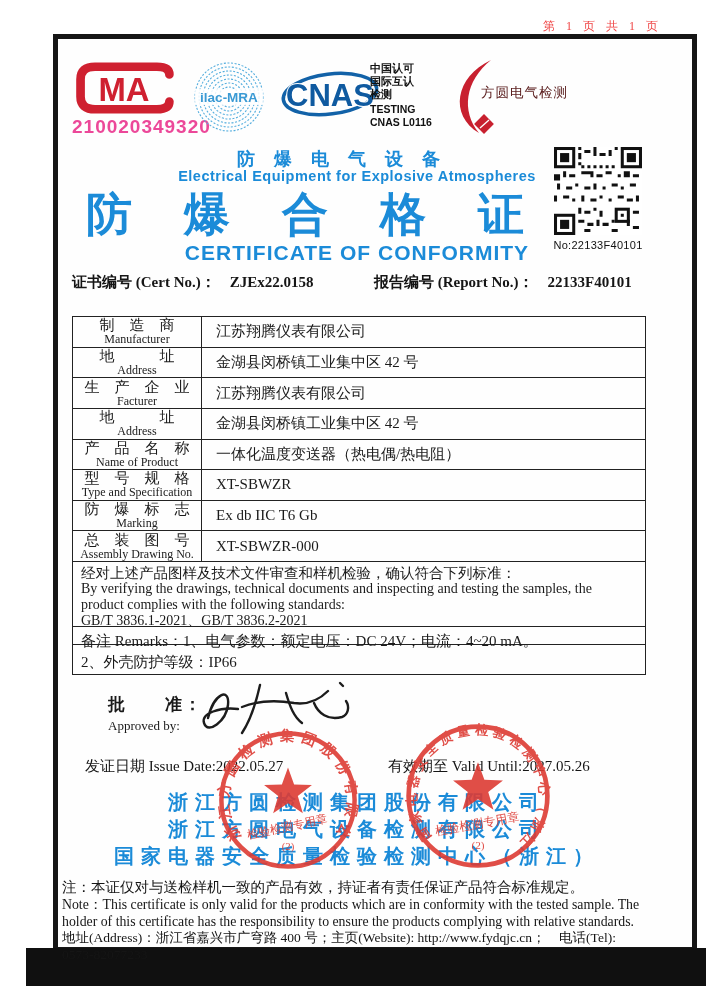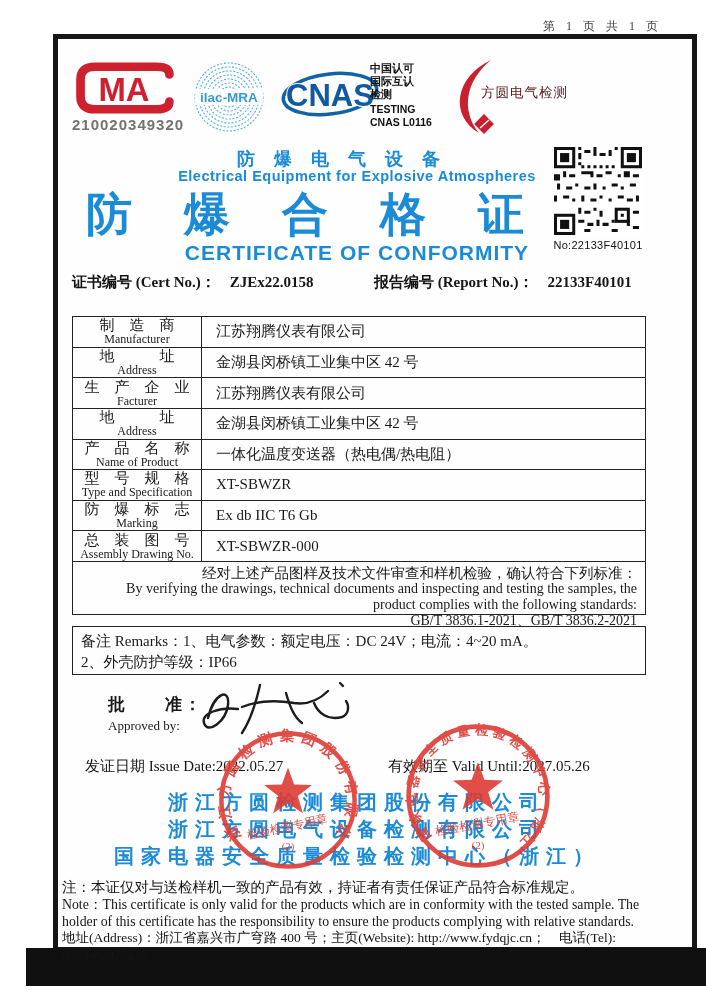--- a/index.html
+++ b/index.html
@@ -7,24 +7,24 @@
     width:706px;height:1000px;position:relative;background:#ffffff;
     font-family:"Liberation Serif","DejaVu Serif",serif;color:#1a1a1a;
     overflow:hidden;
   }
   .sans{font-family:"Liberation Sans","DejaVu Sans",sans-serif;}
   .abs{position:absolute;}
   
   .page-frame{position:absolute;left:53px;top:34px;width:634px;height:908px;
     border:5px solid #161616;background:#fefefe;}
   .bottom-band{position:absolute;left:26px;top:948px;width:680px;height:38px;background:#101010;}
-  .page-number{position:absolute;left:543px;top:18px;font-size:12px;color:#404040;letter-spacing:4px;}
-  
-  .cma-number{position:absolute;left:72px;top:116px;color:#737373;font-weight:bold;
-    font-size:15px;letter-spacing:1px;font-family:"Liberation Sans",sans-serif;}
+  .page-number{position:absolute;left:543px;top:18px;font-size:12px;color:#ef4444;letter-spacing:4px;}
+  
+  .cma-number{position:absolute;left:72px;top:116px;color:#ec4899;font-weight:bold;
+    font-size:19px;letter-spacing:1px;font-family:"Liberation Sans",sans-serif;}
   .cnas-side{position:absolute;left:370px;top:62px;font-size:11px;font-weight:bold;
     line-height:13px;color:#111;}
   .cnas-sub{position:absolute;left:370px;top:103px;font-size:10.5px;font-weight:bold;
     line-height:13px;color:#111;font-family:"Liberation Sans",sans-serif;}
   .fy-label{position:absolute;left:481px;top:84px;font-size:13.5px;color:#5c2020;letter-spacing:1px;}
   
   .hdr{position:absolute;left:57px;width:600px;text-align:center;color:#1b8bd8;font-weight:bold;}
   .hdr1{top:147px;font-size:18px;letter-spacing:19px;transform:translateX(-9px);}
   .hdr2{top:168px;font-size:14.5px;letter-spacing:0.5px;}
   .hdr3{top:184px;font-size:46px;letter-spacing:52px;transform:translateX(-26px);}
@@ -39,22 +39,22 @@
   
   .cert-table{position:absolute;left:72px;top:316px;width:574px;height:246px;
     border:1px solid #222;display:flex;flex-direction:column;box-sizing:border-box;}
   .trow{flex:1;display:flex;border-bottom:1px solid #222;}
   .trow:last-child{border-bottom:none;}
   .tlabel{width:128px;border-right:1px solid #222;display:flex;flex-direction:column;
     align-items:center;justify-content:center;text-align:center;}
   .tlabel .zh{font-size:15px;line-height:16px;}
   .tlabel .en{font-size:12px;line-height:13px;}
   .tvalue{flex:1;display:flex;align-items:center;padding-left:14px;font-size:15px;text-align:right;}
-  .std-box{position:absolute;left:72px;top:561px;width:574px;height:54px;border:1px solid #222;
-    box-sizing:border-box;padding:3px 8px;font-size:14px;line-height:16px;text-align:right;}
+  .std-box{position:absolute;left:72px;top:561px;width:574px;height:84px;border:1px solid #222;
+    box-sizing:border-box;padding:3px 8px;font-size:14px;line-height:16px;}
   .std-box .zh{font-size:14.5px;}
   .rem-box{position:absolute;left:72px;top:626px;width:574px;height:49px;border:1px solid #222;
     box-sizing:border-box;padding:4px 8px;font-size:15px;line-height:21px;}
   
   .approve{position:absolute;left:108px;top:693px;}
   .approve .zh{font-size:17px;font-weight:bold;letter-spacing:2px;}
   .approve .en{font-size:13px;margin-top:2px;}
   .dates{position:absolute;top:757px;font-size:15px;color:#151515;}
   .dates .val{}
   

